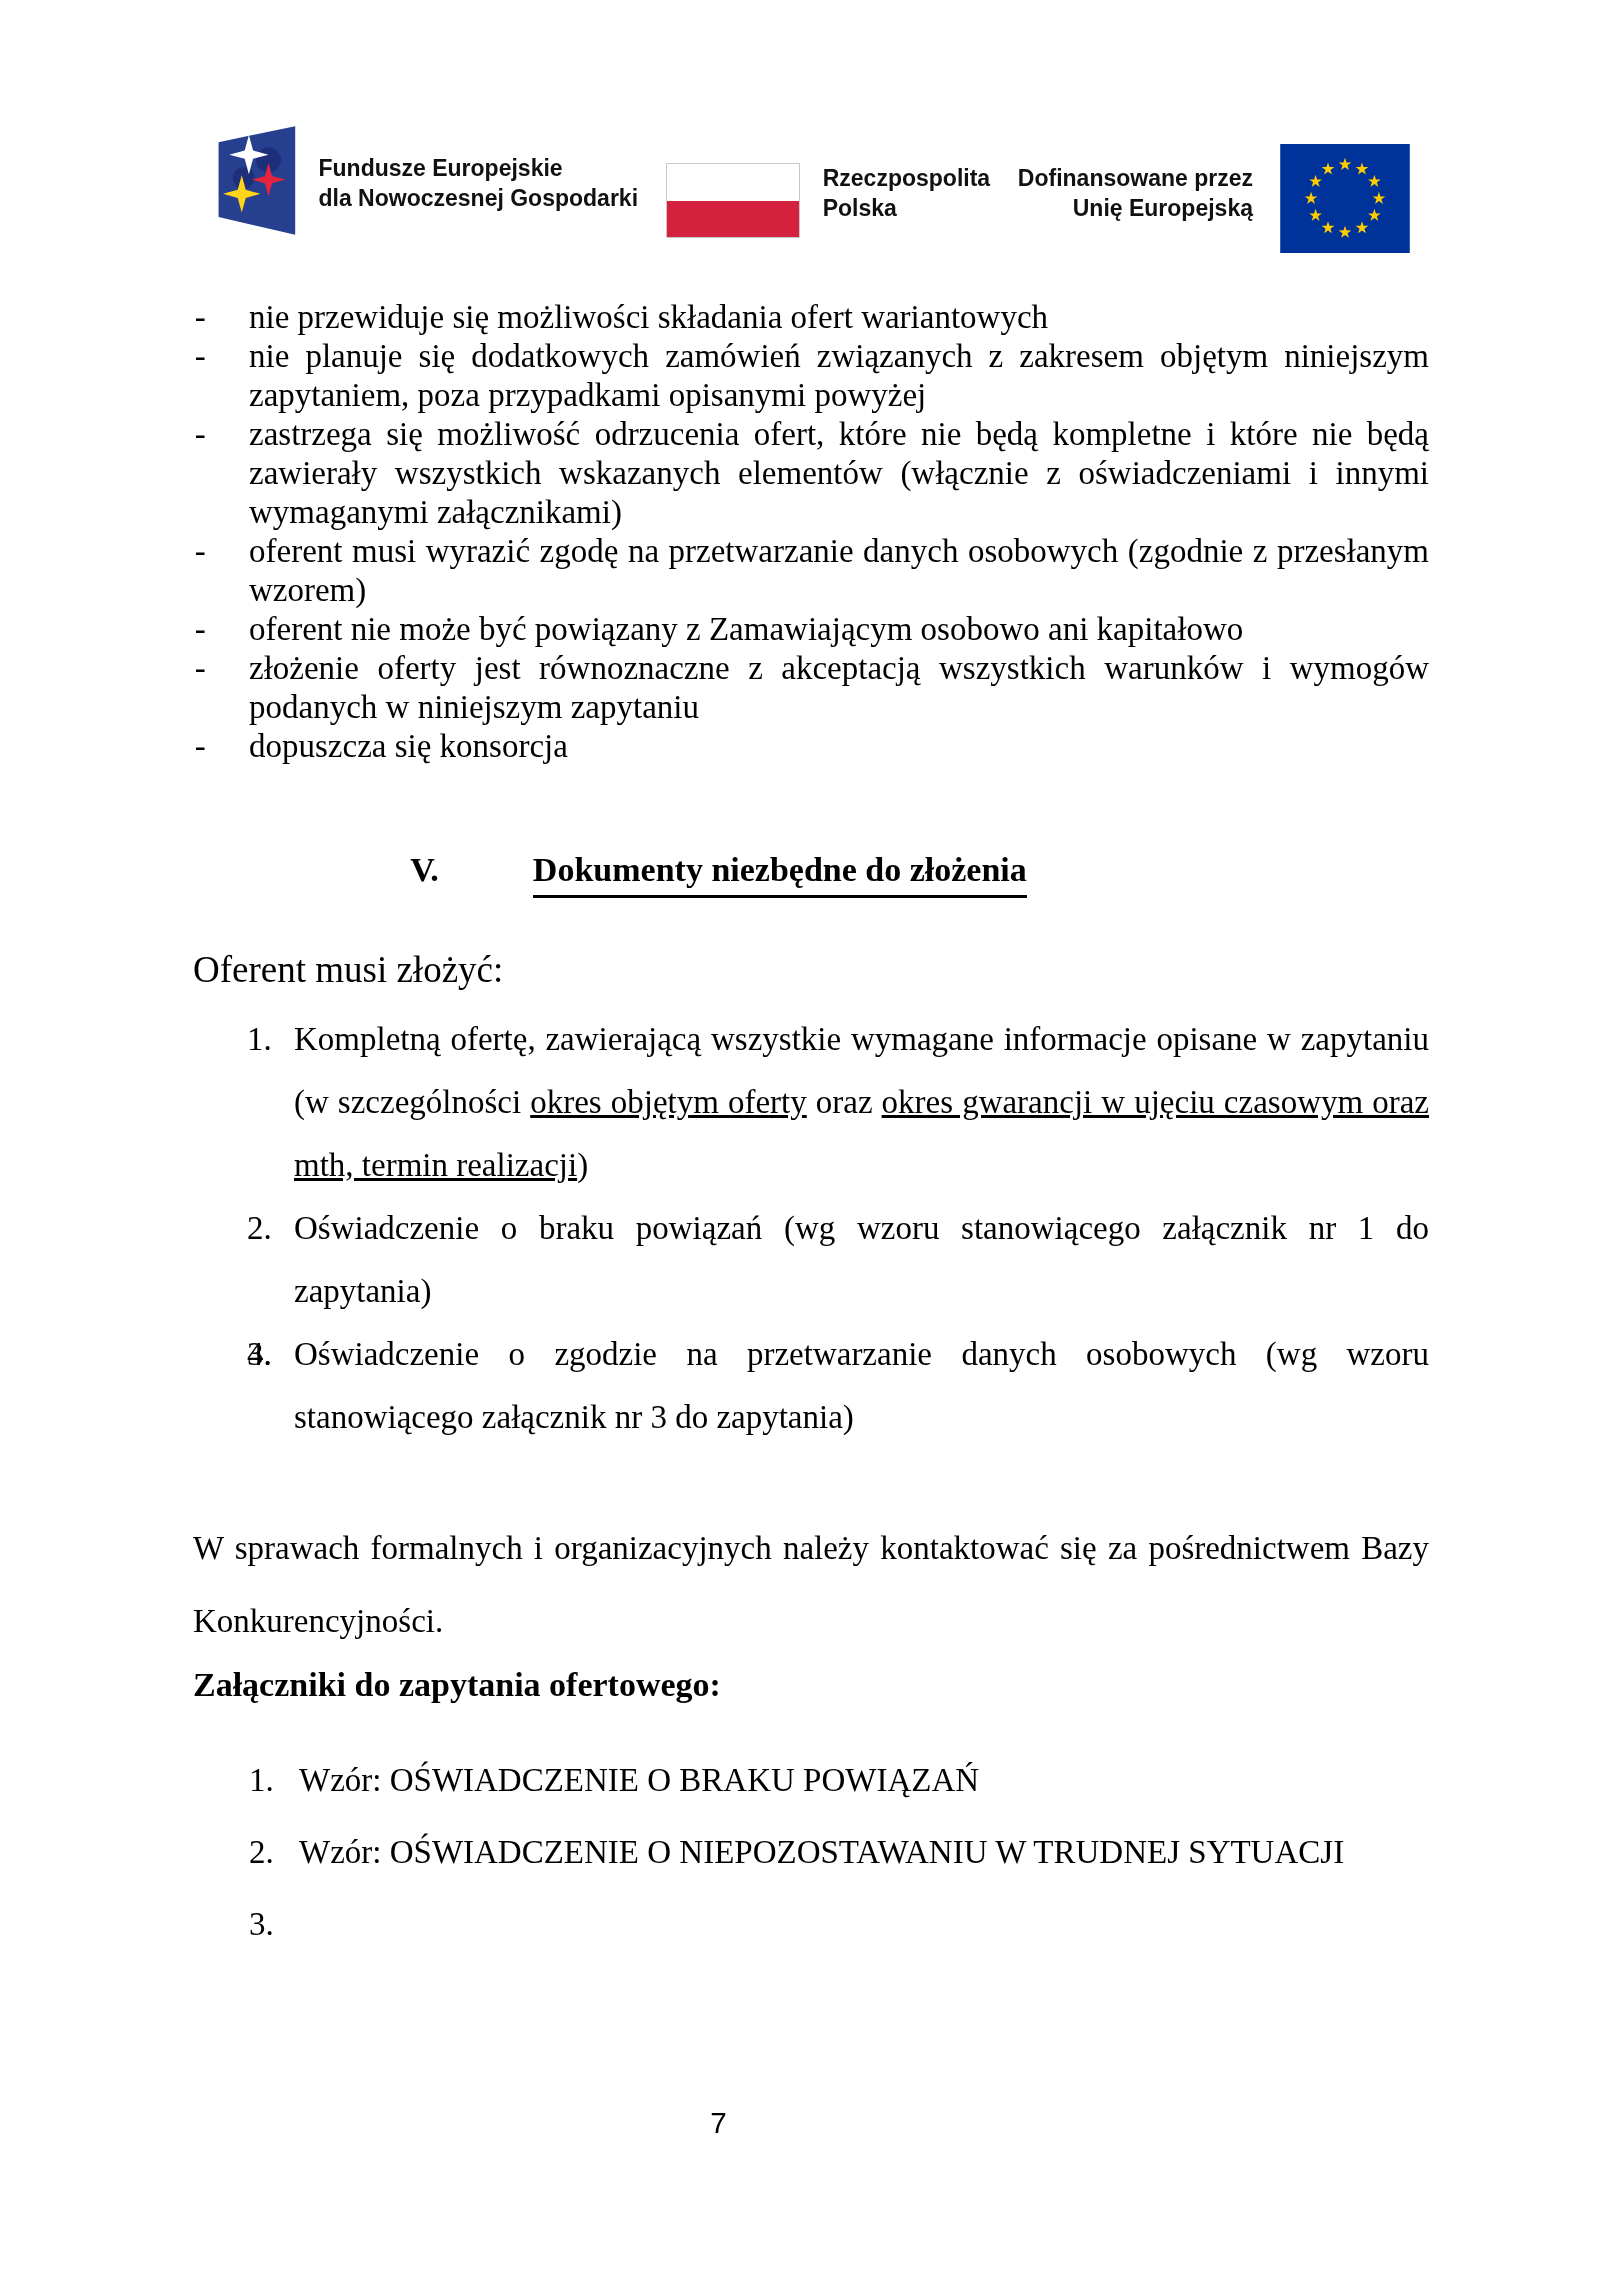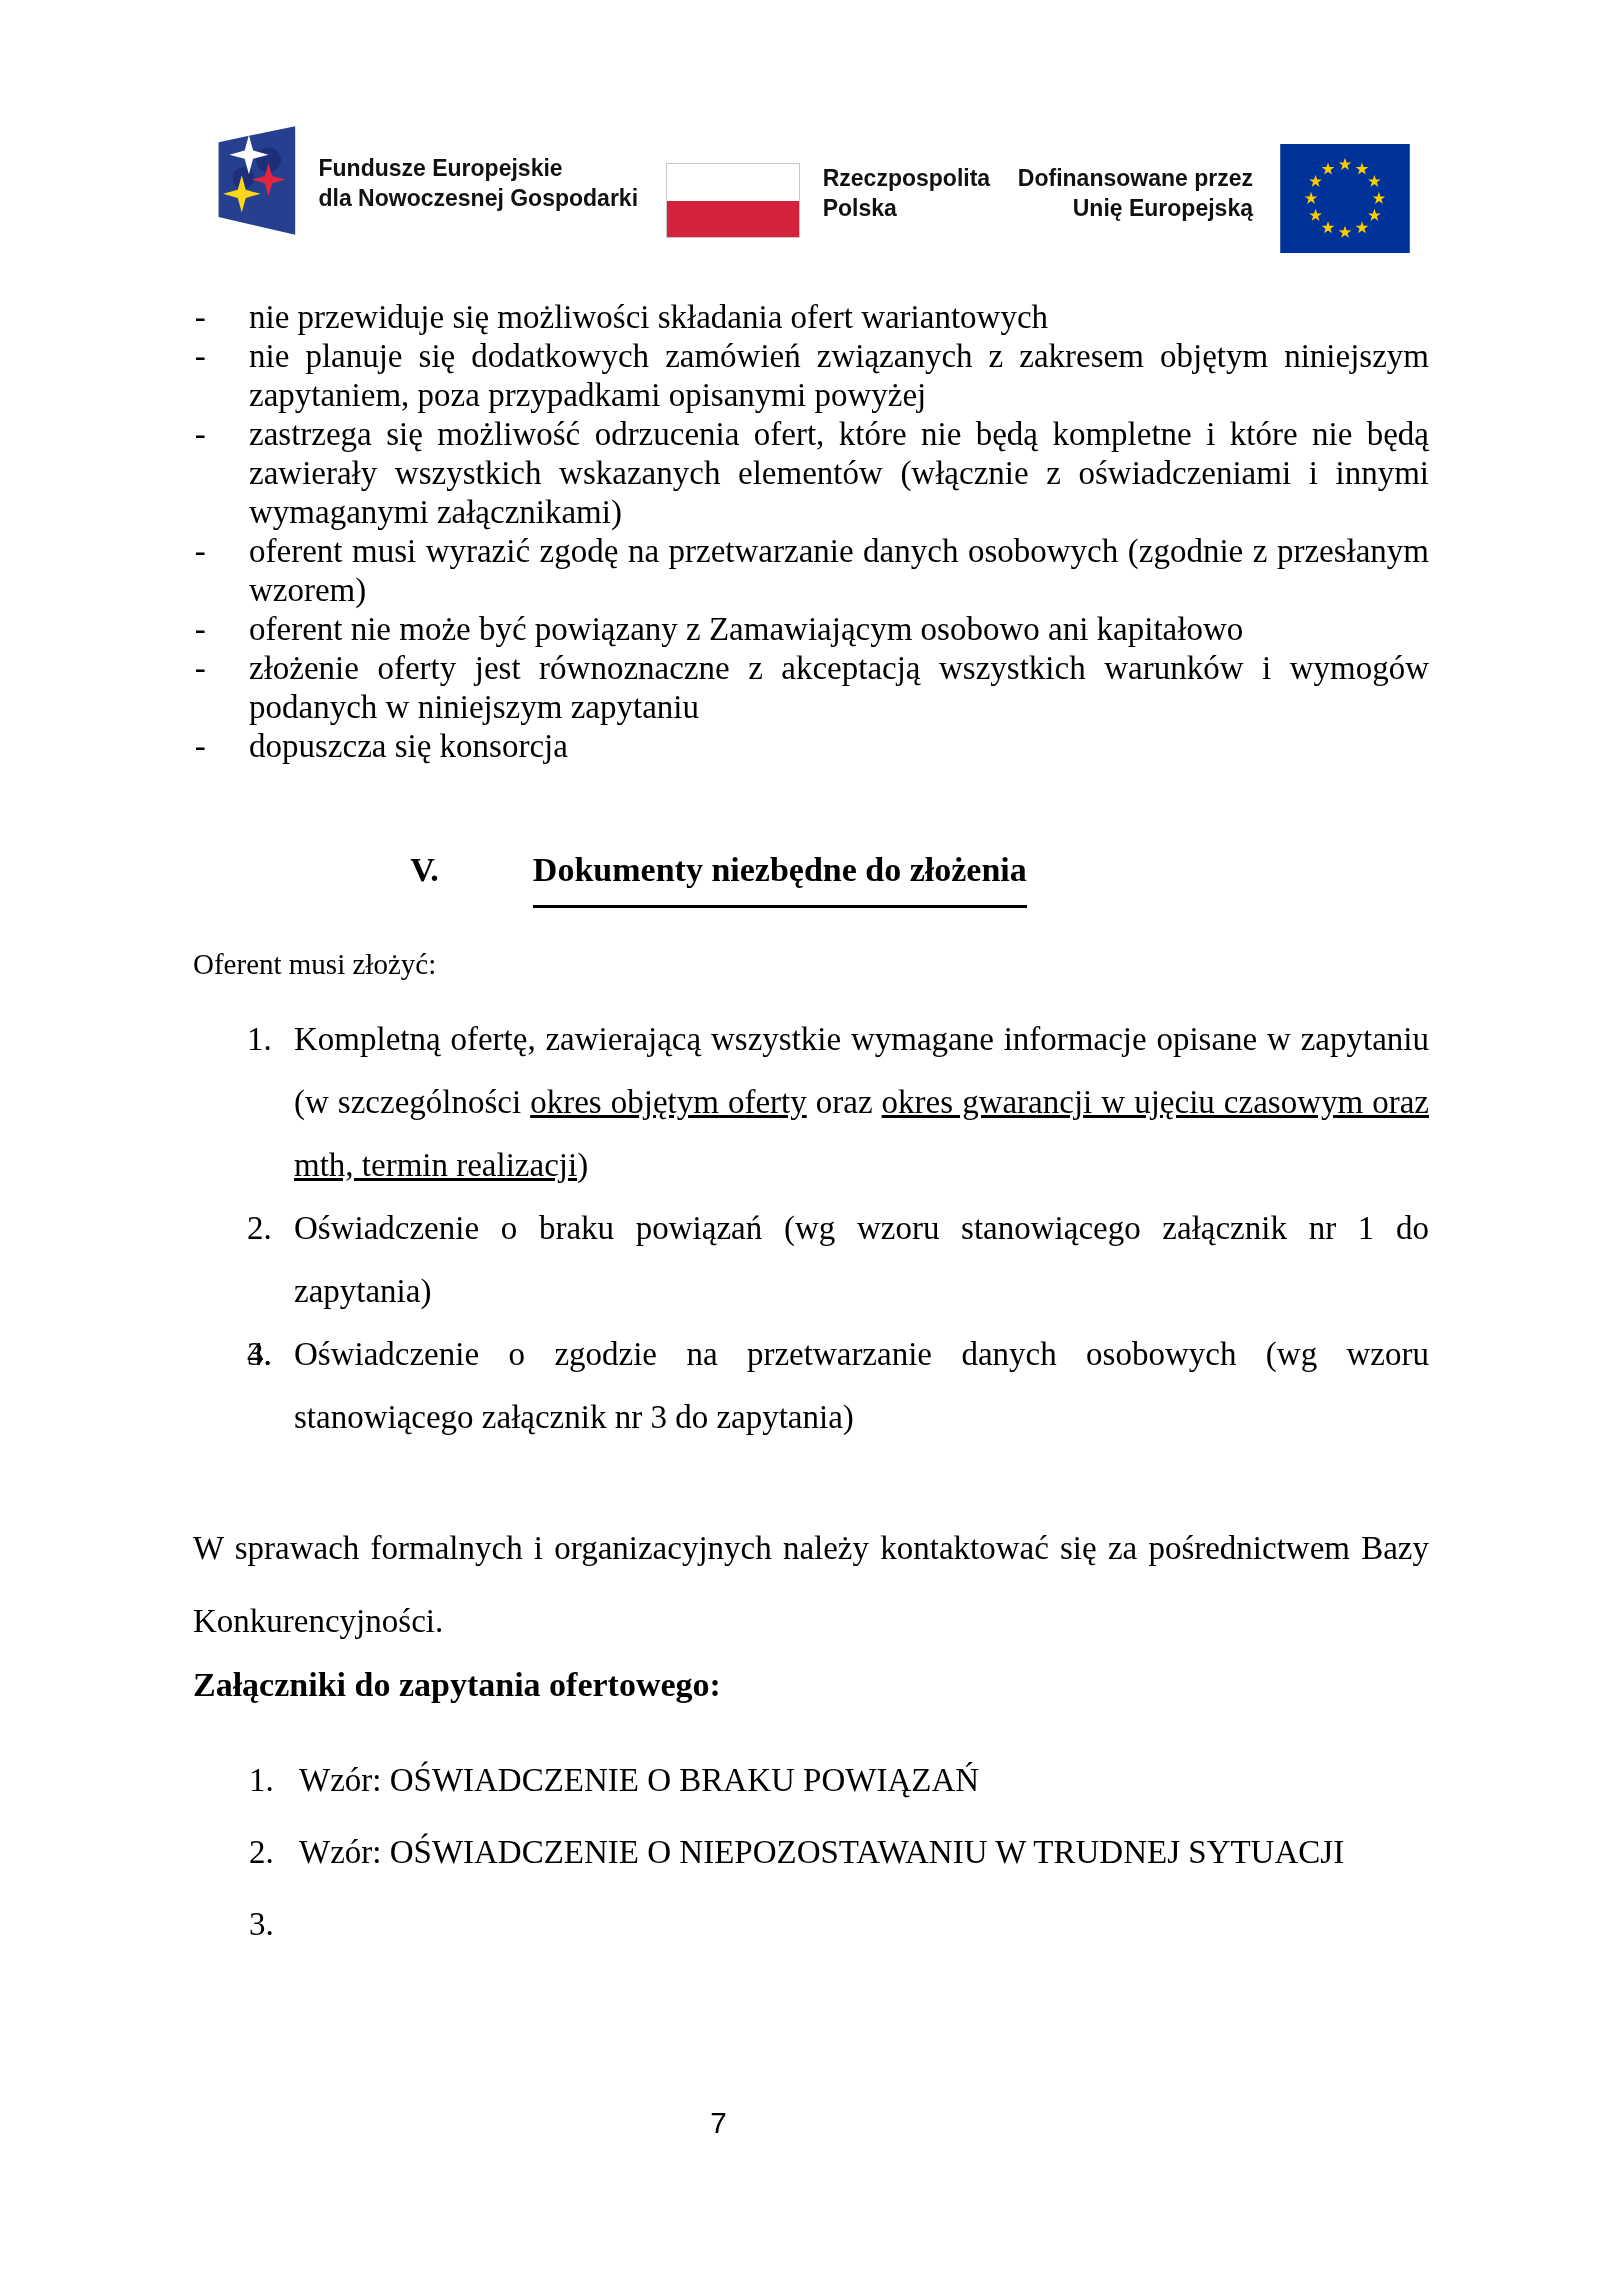--- a/index.html
+++ b/index.html
@@ -17,22 +17,22 @@
   .pl-flag .white{background:#ffffff;}
   .pl-text{margin:39px 0 0 23px;}
   .eu-text{margin-top:39px;text-align:right;}
   .eu-flag{margin:19.7px 0 0 27px;display:block;}
   
   .conditions{position:absolute;top:298px;left:193px;width:1236px;font-size:33px;line-height:39px;}
   .cond-item{position:relative;padding-left:56px;text-align:justify;}
   .dash{position:absolute;left:1.8px;top:0;}
   .section-heading{position:absolute;top:851px;left:0;width:100%;display:flex;justify-content:center;font-size:34px;font-weight:700;}
   .section-numeral{margin-right:94px;}
-  .section-title{border-bottom:3.6px solid #000;padding-bottom:16px;}
-  .intro{position:absolute;top:948px;left:193px;font-size:29px;}
+  .section-title{border-bottom:3.6px solid #000;padding-bottom:6px;}
+  .intro{position:absolute;top:948px;left:193px;font-size:37px;}
   .documents{position:absolute;top:1008px;left:193px;width:1236px;font-size:33px;line-height:63px;}
   .doc-item{position:relative;padding-left:101px;text-align:justify;}
   .doc-num{position:absolute;left:54px;top:0;}
   .u{text-decoration:underline;}
   .contact{position:absolute;top:1512px;left:193px;width:1236px;font-size:33px;line-height:73px;text-align:justify;}
   .attach-heading{position:absolute;top:1666px;left:193px;font-size:34px;font-weight:700;}
   .attachments{position:absolute;top:1752px;left:193px;width:1236px;font-size:33px;line-height:57px;}
   .att-item{position:relative;padding-left:106px;margin-bottom:15px;}
   .att-num{position:absolute;left:56px;top:0;}
   .page-number{position:absolute;top:2106px;left:0;width:100%;text-align:center;font-family:"Liberation Sans",sans-serif;font-size:29.6px;}

